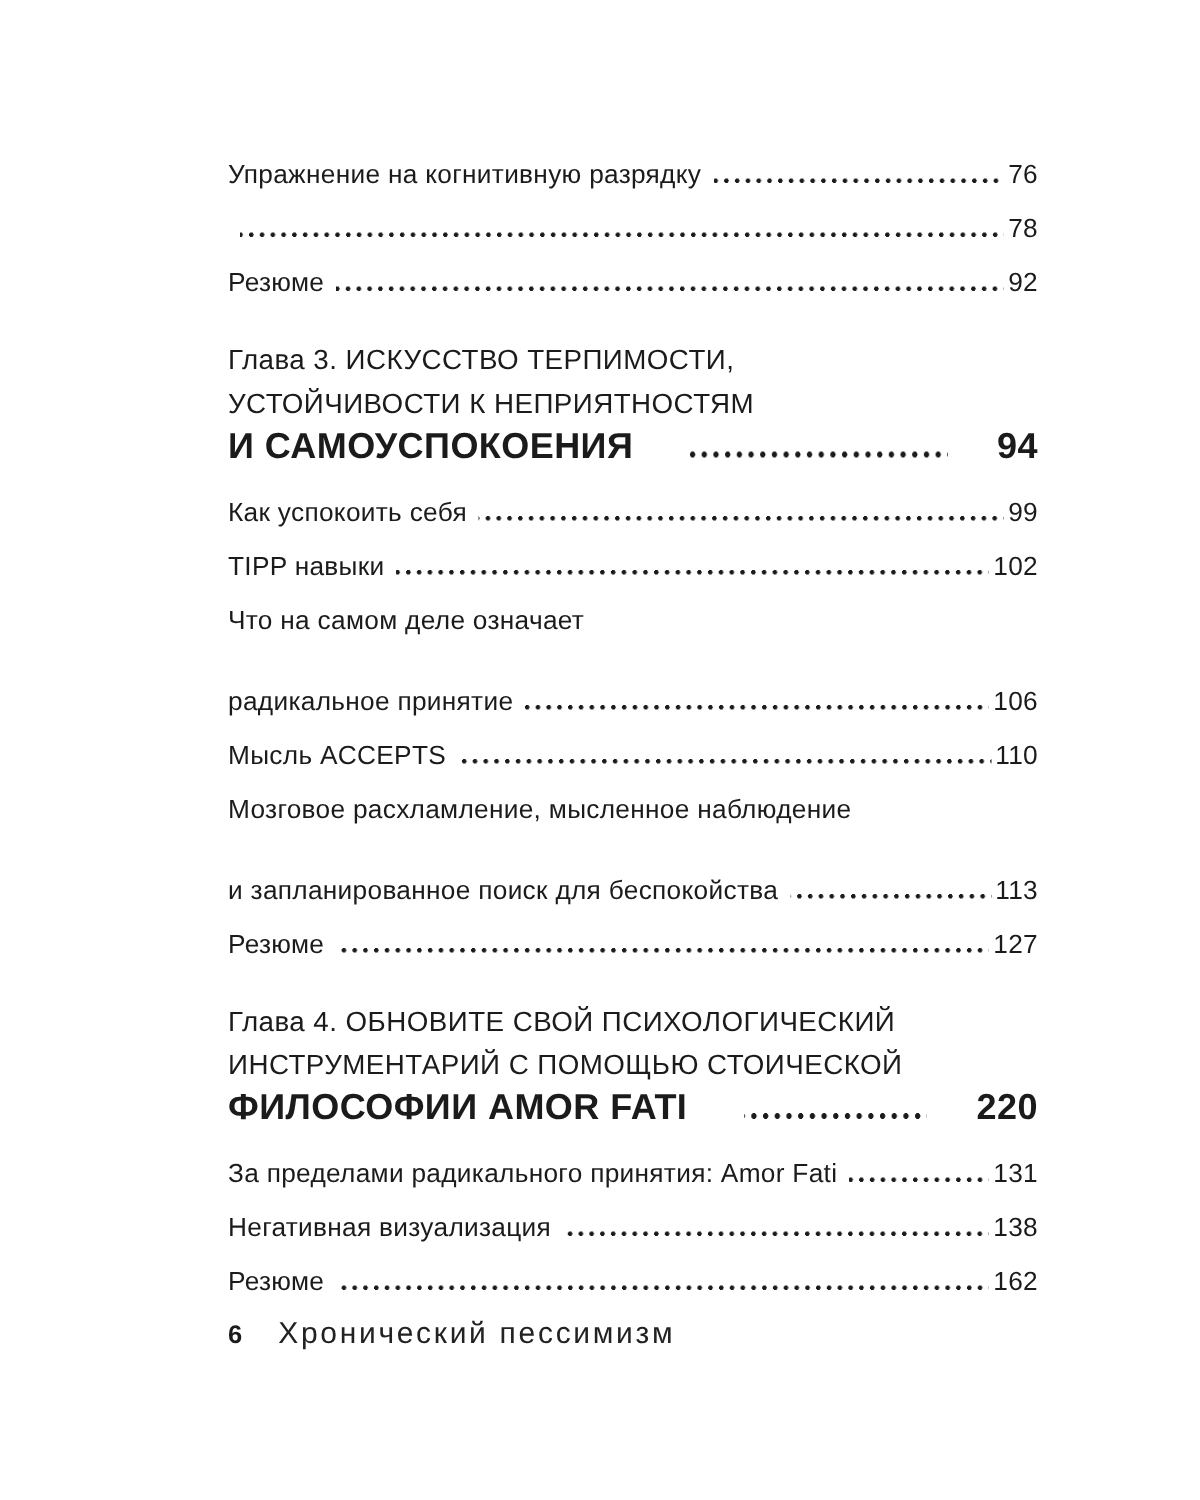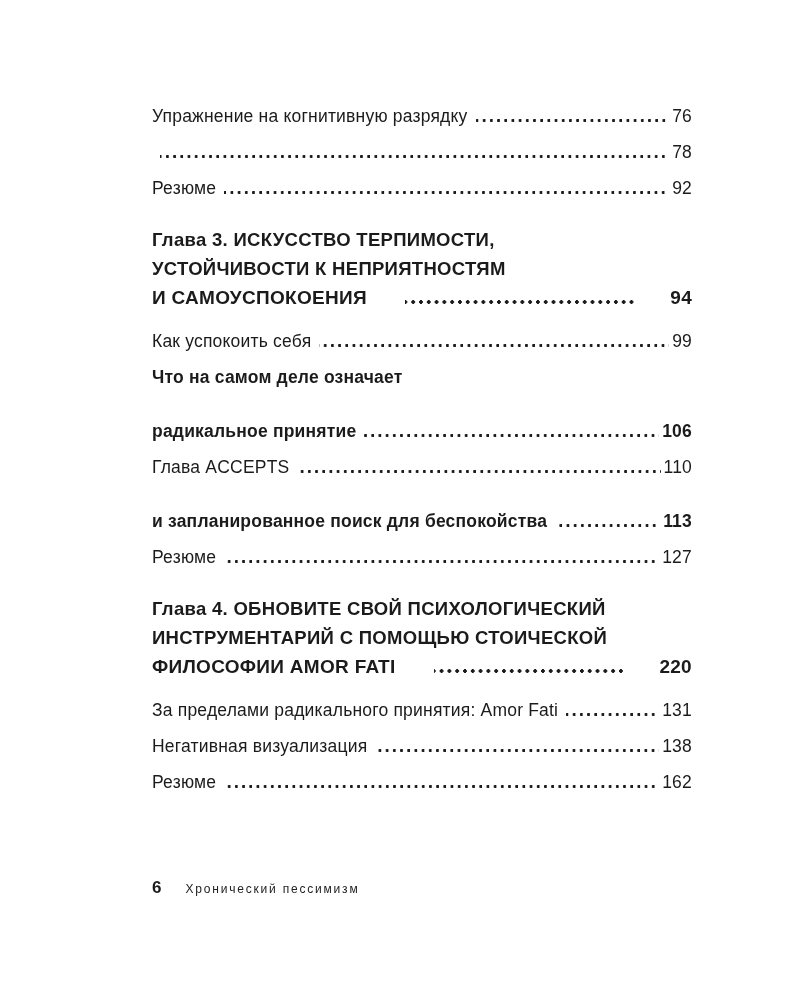--- a/index.html
+++ b/index.html
@@ -33,39 +33,39 @@
     min-width: 12px;
     height: 3px;
     margin: 0 3px 0 8px;
     background-image: radial-gradient(circle at 1.5px 1.5px, #1b1b1b 1.4px, transparent 1.65px);
     background-size: 7.2px 3px;
     background-repeat: repeat-x;
     background-position: right center;
   }
   .pg { white-space: nowrap; }
   
-  .toc-multi { margin-bottom: 11px; font-weight: bold; }
+  .toc-multi { margin-bottom: 11px; }
   .toc-line {
     font-size: 17.5px;
     line-height: 25px;
     letter-spacing: 0.2px;
     white-space: nowrap;
   }
   .toc-multi .toc-row { margin-bottom: 0; margin-top: 29px; }
   
   .chapter { margin: 24px 0 17px 0; }
   .ch-line {
     font-size: 18.5px;
     line-height: 29px;
-    font-weight: bold;
+    font-weight: normal;
     letter-spacing: 0.3px;
     white-space: nowrap;
   }
   .chapter .toc-row {
-    font-size: 19px;
+    font-size: 24px;
     line-height: 29px;
     font-weight: bold;
     letter-spacing: 0.3px;
     margin-bottom: 0;
     gap: 30px;
   }
   .leader-bold {
     height: 3.6px;
     background-image: radial-gradient(circle at 1.8px 1.8px, #1b1b1b 1.65px, transparent 1.9px);
     background-size: 7.8px 3.6px;
@@ -77,21 +77,21 @@
     top: 878px;
     display: flex;
     align-items: baseline;
   }
   .footer-num {
     font-weight: bold;
     font-size: 17px;
     margin-right: 24px;
   }
   .footer-title {
-    font-size: 12px;
+    font-size: 20px;
     letter-spacing: 1.8px;
     color: #222222;
   }
 </style>
 </head>
 <body>
 
 <div class="content">
 
   <div class="toc-row">
@@ -120,37 +120,43 @@
       <span class="pg">94</span>
     </div>
   </div>
 
   <div class="toc-row">
     <span class="t">Как успокоить себя</span>
     <span class="leader"></span>
     <span class="pg">99</span>
   </div>
 
+  <div class="toc-row">
+    <span class="t">TIPP навыки</span>
+    <span class="leader"></span>
+    <span class="pg">102</span>
+  </div>
 
   <div class="toc-multi">
     <div class="toc-line">Что на самом деле означает</div>
     <div class="toc-row">
       <span class="t">радикальное принятие</span>
       <span class="leader"></span>
       <span class="pg">106</span>
     </div>
   </div>
 
   <div class="toc-row">
-    <span class="t">Глава ACCEPTS</span>
+    <span class="t">Мысль ACCEPTS</span>
     <span class="leader"></span>
     <span class="pg">110</span>
   </div>
 
   <div class="toc-multi">
+    <div class="toc-line">Мозговое расхламление, мысленное наблюдение</div>
     <div class="toc-row">
       <span class="t">и запланированное поиск для беспокойства</span>
       <span class="leader"></span>
       <span class="pg">113</span>
     </div>
   </div>
 
   <div class="toc-row">
     <span class="t">Резюме</span>
     <span class="leader"></span>

